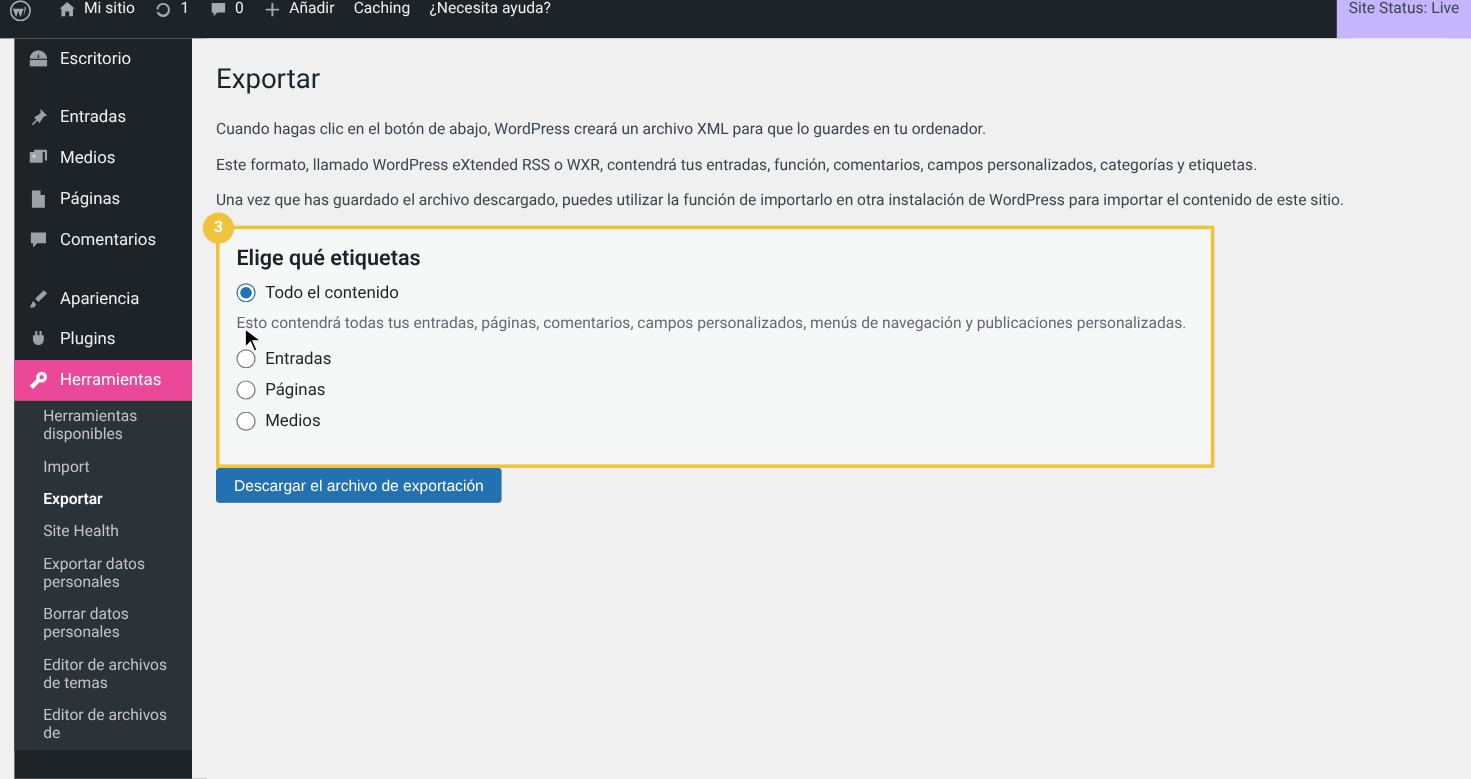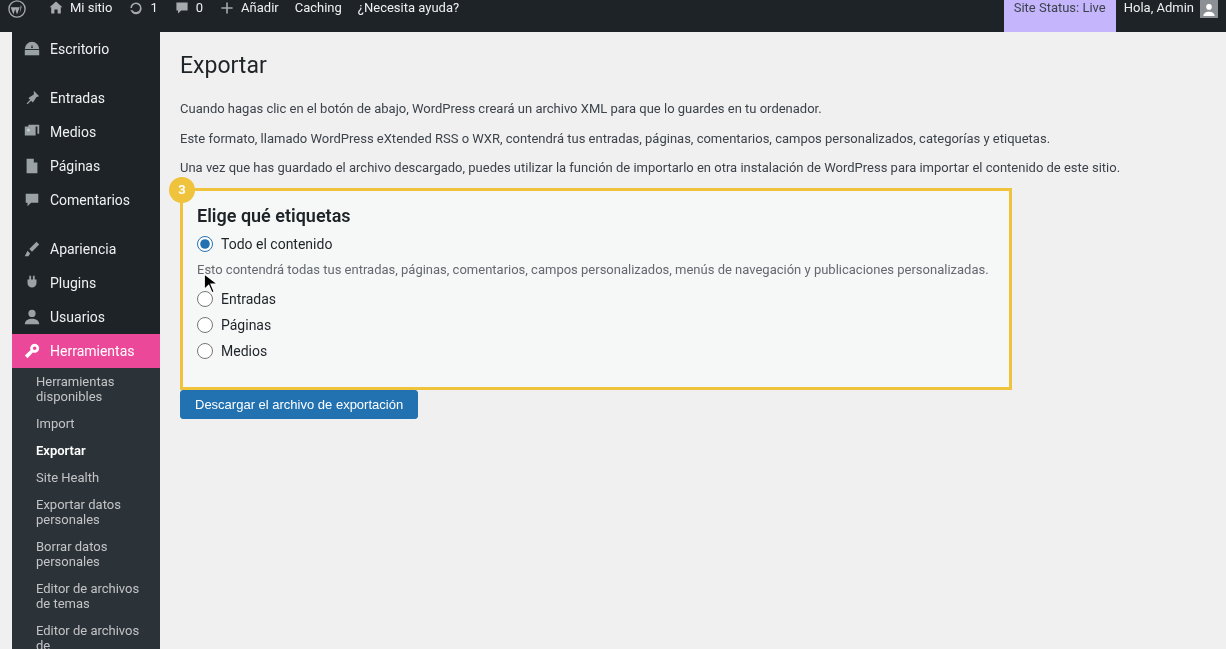--- a/index.html
+++ b/index.html
@@ -225,29 +225,20 @@
       <span>Caching</span>
     </div>
     <div class="item">
       <span>¿Necesita ayuda?</span>
     </div>
   </div>
   <div class="right">
     <div class="status">
       <span>Site Status: Live</span>
     </div>
-    <div class="item">
-      <span>Hola, Admin</span>
-      <span class="user-avatar">
-        <svg viewBox="0 0 20 20">
-            <circle cx="10" cy="7" r="4"></circle>
-            <path d="M2 20c0-4 4-6 8-6s8 2 8 6z"></path>
-          </svg>
-      </span>
-    </div>
   </div>
 </div>
 
 <div class="sidebar">
   <div class="menu-item">
     <span class="ico">
         <svg viewBox="0 0 20 20" width="18" height="18" fill="currentColor">
           <path d="M10 2a8 8 0 00-8 8h16a8 8 0 00-8-8zm0 3l1 4h-2z"></path>
           <rect x="2" y="11" width="16" height="6"></rect>
         </svg>
@@ -297,29 +288,20 @@
       </span>
     <span>Apariencia</span>
   </div>
   <div class="menu-item">
     <span class="ico">
         <svg viewBox="0 0 20 20" width="18" height="18" fill="currentColor">
           <path d="M7 2v4H5v4a5 5 0 0010 0V6h-2V2h-2v4H9V2z M10 14v4"></path>
         </svg>
       </span>
     <span>Plugins</span>
-  </div>
-  <div class="menu-item">
-    <span class="ico">
-        <svg viewBox="0 0 20 20" width="18" height="18" fill="currentColor">
-          <circle cx="10" cy="6" r="4"></circle>
-          <path d="M2 18c0-4 4-6 8-6s8 2 8 6z"></path>
-        </svg>
-      </span>
-    <span>Usuarios</span>
   </div>
   <div class="menu-item current">
     <span class="ico">
         <svg viewBox="0 0 20 20" width="18" height="18" fill="currentColor">
           <path d="M13 2a5 5 0 00-4.6 7L2 15l3 3 6-6.4A5 5 0 1013 2zm0 3a2 2 0 110 4 2 2 0 010-4z"></path>
         </svg>
       </span>
     <span>Herramientas</span>
   </div>
   <div class="submenu">
@@ -335,21 +317,21 @@
 </div>
 
 <div class="help-tab">
   <span>Ayuda</span>
   <span class="chev">▼</span>
 </div>
 
 <div class="content">
   <h1 class="title">Exportar</h1>
   <p class="desc">Cuando hagas clic en el botón de abajo, WordPress creará un archivo XML para que lo guardes en tu ordenador.</p>
-  <p class="desc">Este formato, llamado WordPress eXtended RSS o WXR, contendrá tus entradas, páginas, comentarios, campos personalizados, categorías y etiquetas.</p>
+  <p class="desc">Este formato, llamado WordPress eXtended RSS o WXR, contendrá tus entradas, función, comentarios, campos personalizados, categorías y etiquetas.</p>
   <p class="desc">Una vez que has guardado el archivo descargado, puedes utilizar la función de importarlo en otra instalación de WordPress para importar el contenido de este sitio.</p>
 
   <div class="export-box">
     <div class="badge3">3</div>
     <h2>Elige qué etiquetas</h2>
 
     <label class="radio-row">
       <input type="radio" name="content" checked="" style="">
       <span>Todo el contenido</span>
     </label>

